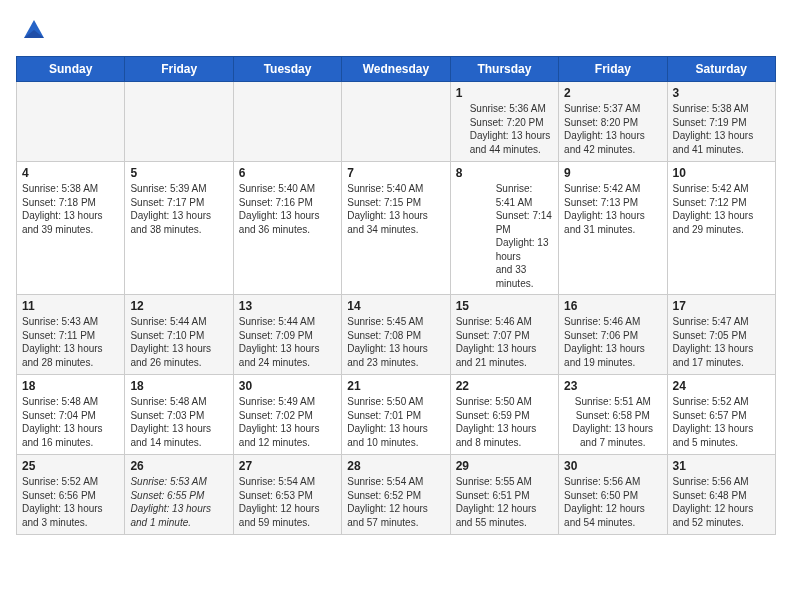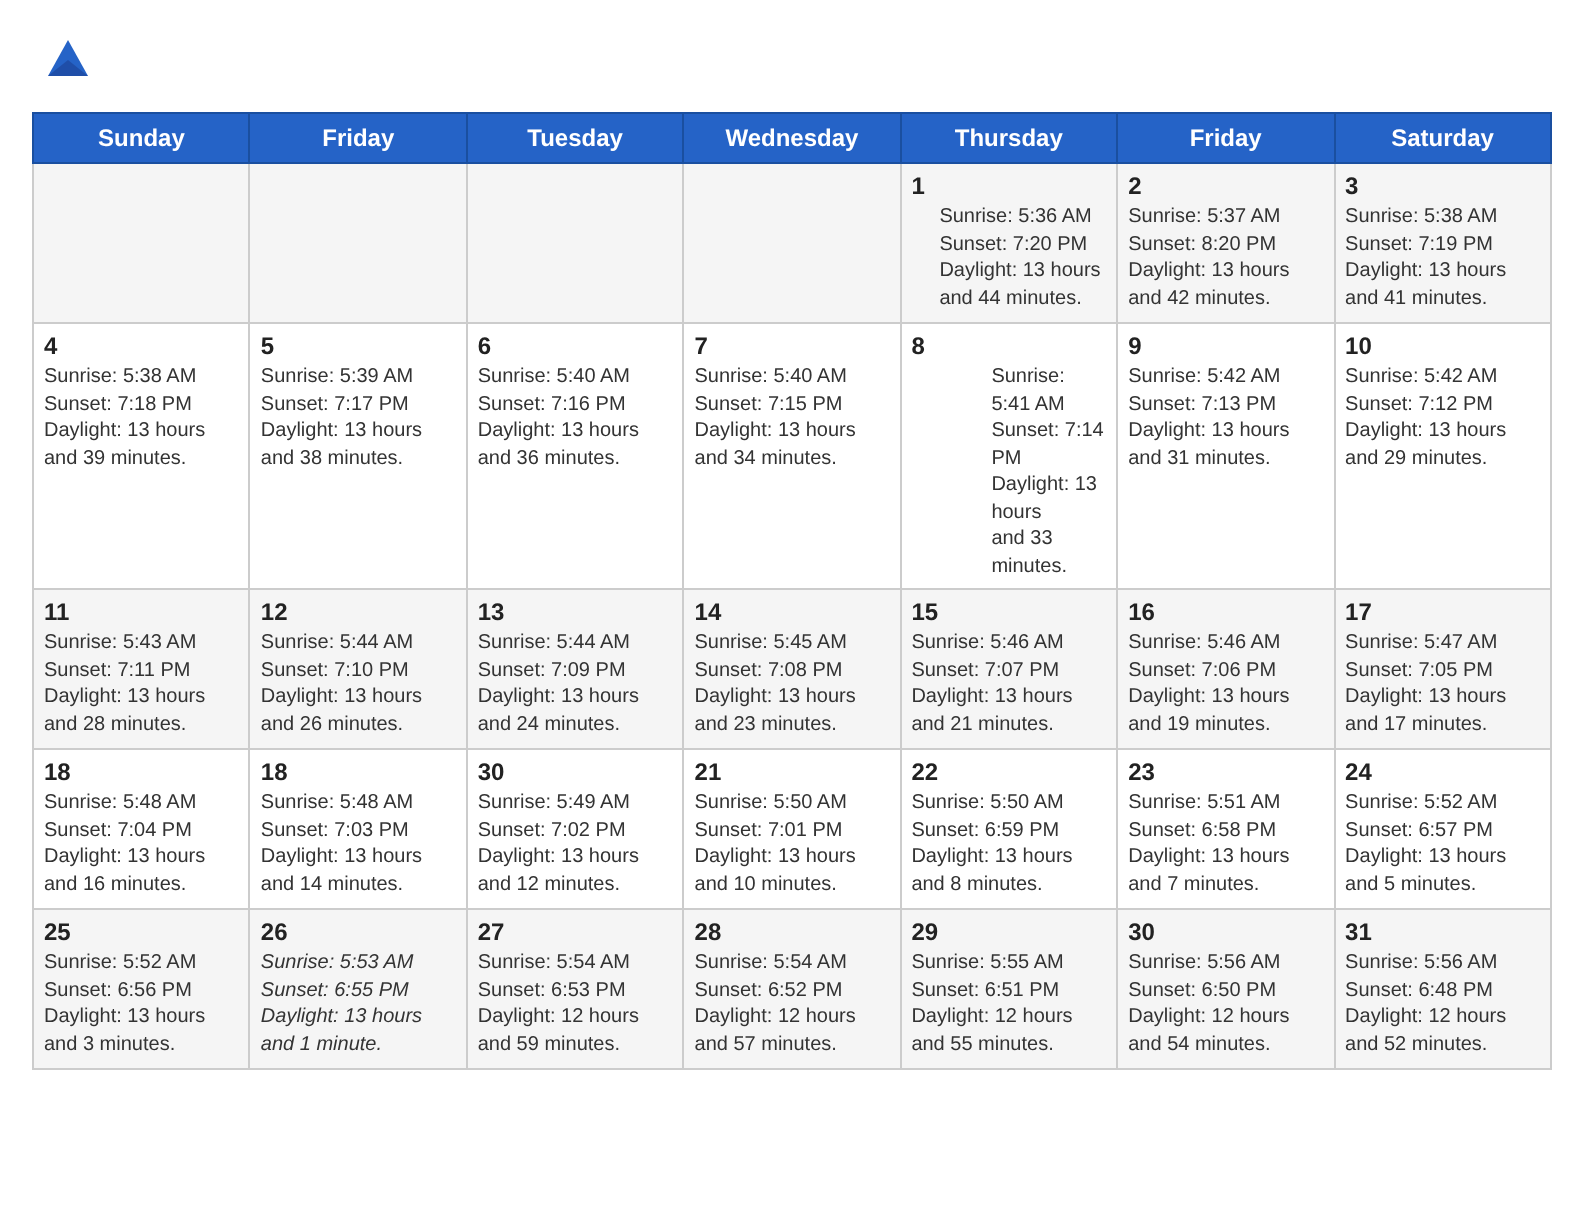--- a/index.html
+++ b/index.html
@@ -284,21 +284,21 @@
         </td>
         <td>
           <span class="day-num">22</span>
           <div class="day-info" style="white-space: pre-line;">Sunrise: 5:50 AM
 Sunset: 6:59 PM
 Daylight: 13 hours
 and 8 minutes.</div>
         </td>
         <td>
           <span class="day-num">23</span>
-          <div class="day-info" style="white-space: pre-line;">Sunrise: 5:51 AM
+          <div class="day-info" style="white-space: pre-line; text-align: center;">Sunrise: 5:51 AM
 Sunset: 6:58 PM
 Daylight: 13 hours
 and 7 minutes.</div>
         </td>
         <td>
           <span class="day-num">24</span>
           <div class="day-info" style="white-space: pre-line;">Sunrise: 5:52 AM
 Sunset: 6:57 PM
 Daylight: 13 hours
 and 5 minutes.</div>

